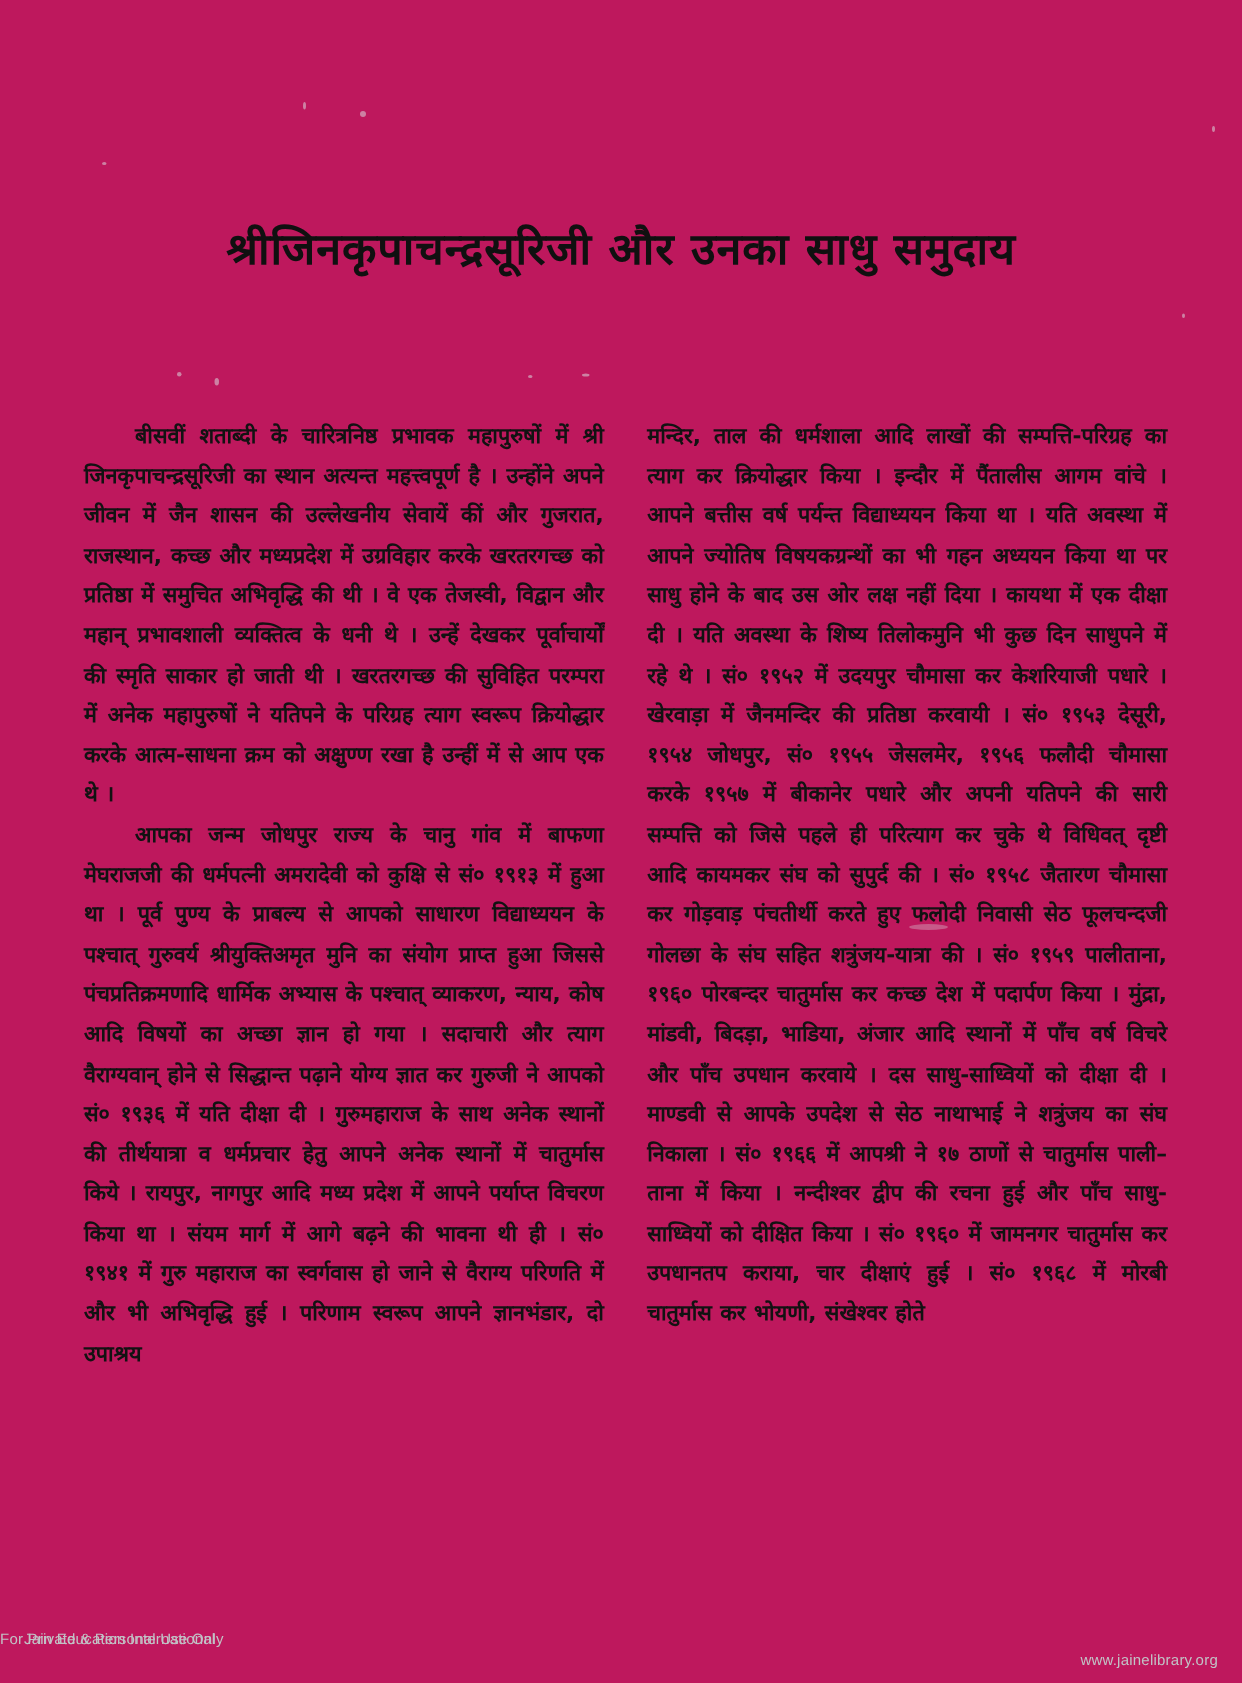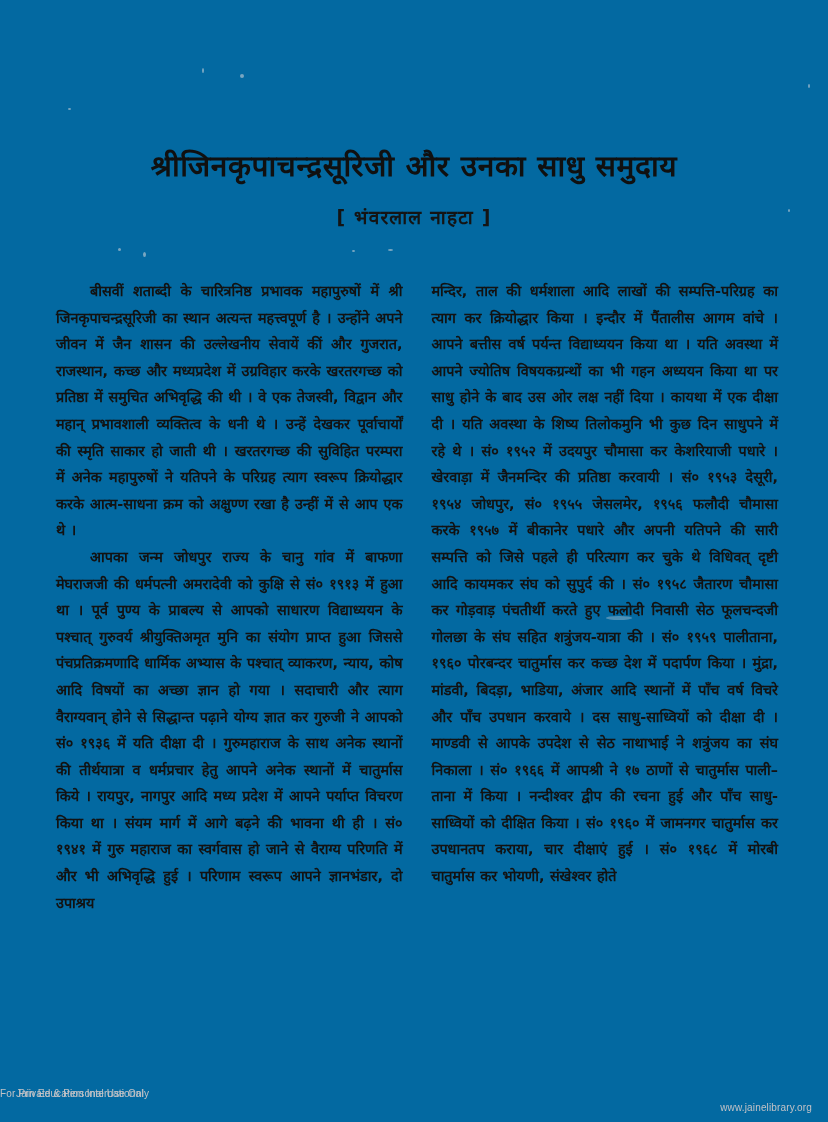--- a/index.html
+++ b/index.html
@@ -12,21 +12,21 @@
     height: 1122px;
     position: relative;
     font-family: "Liberation Serif", "DejaVu Serif", serif;
     overflow: hidden;
   }
 
   
   #page {
     position: absolute;
     inset: 0;
-    background: #0369a1;
+    background: #be185d;
   }
 
   
   .speck {
     position: absolute;
     background: #d9d9dd;
     border-radius: 50%;
     opacity: .55;
   }
 
@@ -135,21 +135,20 @@
   <span class="speck" style="left:808px;top:84px;width:2px;height:4px;"></span>
   <span class="speck" style="left:788px;top:209px;width:2px;height:3px;"></span>
   <span class="speck" style="left:118px;top:248px;width:3px;height:3px;"></span>
   <span class="speck" style="left:143px;top:252px;width:3px;height:5px;"></span>
   <span class="speck" style="left:352px;top:250px;width:3px;height:2px;"></span>
   <span class="speck" style="left:388px;top:249px;width:5px;height:2px;"></span>
   <span class="speck" style="left:606px;top:616px;width:26px;height:4px;opacity:.35;"></span>
 
   <div id="title-block">
     <div id="doc-title">श्रीजिनकृपाचन्द्रसूरिजी और उनका साधु समुदाय</div>
-    <div id="byline">[ भंवरलाल नाहटा ]</div>
   </div>
 
   <div id="body-area">
 
     <div class="column col-left">
       <p class="para">बीसवीं शताब्दी के चारित्रनिष्ठ प्रभावक महापुरुषों में श्री जिनकृपाचन्द्रसूरिजी का स्थान अत्यन्त महत्त्वपूर्ण है । उन्होंने अपने जीवन में जैन शासन की उल्लेखनीय सेवायें कीं और गुजरात, राजस्थान, कच्छ और मध्यप्रदेश में उग्रविहार करके खरतरगच्छ को प्रतिष्ठा में समुचित अभिवृद्धि की थी । वे एक तेजस्वी, विद्वान और महान् प्रभावशाली व्यक्तित्व के धनी थे । उन्हें देखकर पूर्वाचार्यों की स्मृति साकार हो जाती थी । खरतरगच्छ की सुविहित परम्परा में अनेक महापुरुषों ने यतिपने के परिग्रह त्याग स्वरूप क्रियोद्धार करके आत्म-साधना क्रम को अक्षुण्ण रखा है उन्हीं में से आप एक थे ।</p>
       <p class="para">आपका जन्म जोधपुर राज्य के चानु गांव में बाफणा मेघराजजी की धर्मपत्नी अमरादेवी को कुक्षि से सं० १९१३ में हुआ था । पूर्व पुण्य के प्राबल्य से आपको साधारण विद्याध्ययन के पश्चात् गुरुवर्य श्रीयुक्तिअमृत मुनि का संयोग प्राप्त हुआ जिससे पंचप्रतिक्रमणादि धार्मिक अभ्यास के पश्चात् व्याकरण, न्याय, कोष आदि विषयों का अच्छा ज्ञान हो गया । सदाचारी और त्याग वैराग्यवान् होने से सिद्धान्त पढ़ाने योग्य ज्ञात कर गुरुजी ने आपको सं० १९३६ में यति दीक्षा दी । गुरुमहाराज के साथ अनेक स्थानों की तीर्थयात्रा व धर्मप्रचार हेतु आपने अनेक स्थानों में चातुर्मास किये । रायपुर, नागपुर आदि मध्य प्रदेश में आपने पर्याप्त विचरण किया था । संयम मार्ग में आगे बढ़ने की भावना थी ही । सं० १९४१ में गुरु महाराज का स्वर्गवास हो जाने से वैराग्य परिणति में और भी अभिवृद्धि हुई । परिणाम स्वरूप आपने ज्ञानभंडार, दो उपाश्रय</p>
     </div>
 
     <div class="column col-right">

